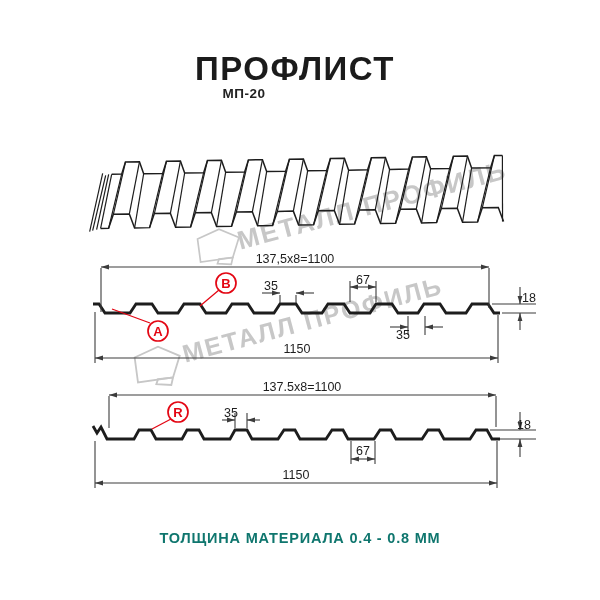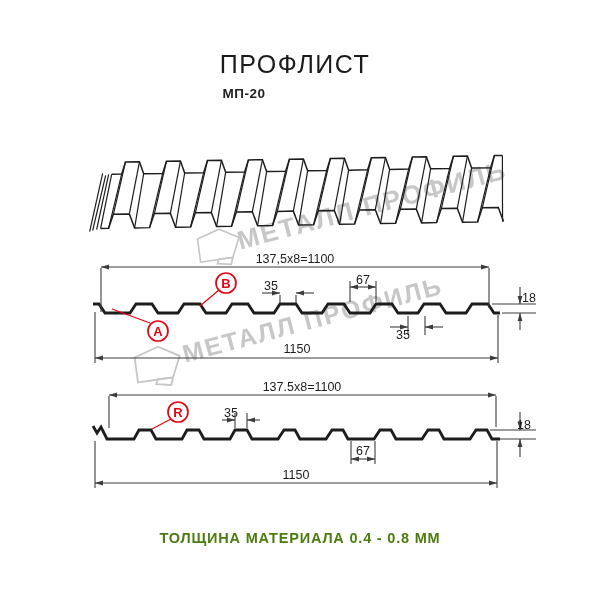--- a/index.html
+++ b/index.html
@@ -1,23 +1,23 @@
 <!DOCTYPE html>
 <html><head>
 <meta charset="utf-8">
 <style>
   html,body{margin:0;padding:0;background:#fff;}
   .stage{position:relative;width:600px;height:600px;background:#ffffff;overflow:hidden;
          font-family:"Liberation Sans",sans-serif;}
   .title{position:absolute;top:50px;left:0;width:590px;text-align:center;
-         font-size:25px;font-weight:400;letter-spacing:1.5px;color:#1b1b1b;z-index:3;}
+         font-size:33px;font-weight:700;letter-spacing:1.5px;color:#1b1b1b;z-index:3;}
   .subtitle{position:absolute;top:86px;left:0;width:488px;text-align:center;
          font-size:13.5px;font-weight:700;letter-spacing:.5px;color:#222;z-index:3;}
   .footer{position:absolute;top:530px;left:0;width:600px;text-align:center;
-         font-size:14.5px;font-weight:600;letter-spacing:.8px;color:#4d7c0f;z-index:3;}
+         font-size:14.5px;font-weight:600;letter-spacing:.8px;color:#0f766e;z-index:3;}
   .wm{position:absolute;z-index:1;color:#c7c7c7;font-weight:700;white-space:nowrap;}
   .wm-text1{left:238px;top:226px;font-size:26px;letter-spacing:2px;
             transform:rotate(-15deg);transform-origin:left center;}
   .wm-text2{left:183px;top:340px;font-size:25px;letter-spacing:2px;
             transform:rotate(-15deg);transform-origin:left center;}
   .wm-logo{position:absolute;z-index:1;}
   .wm-logo1{left:196px;top:226px;}
   .wm-logo2{left:133px;top:344px;}
   svg.draw{position:absolute;left:0;top:0;z-index:2;}
   text.dim{font-family:"Liberation Sans",sans-serif;font-size:12.5px;fill:#1e1e1e;}

